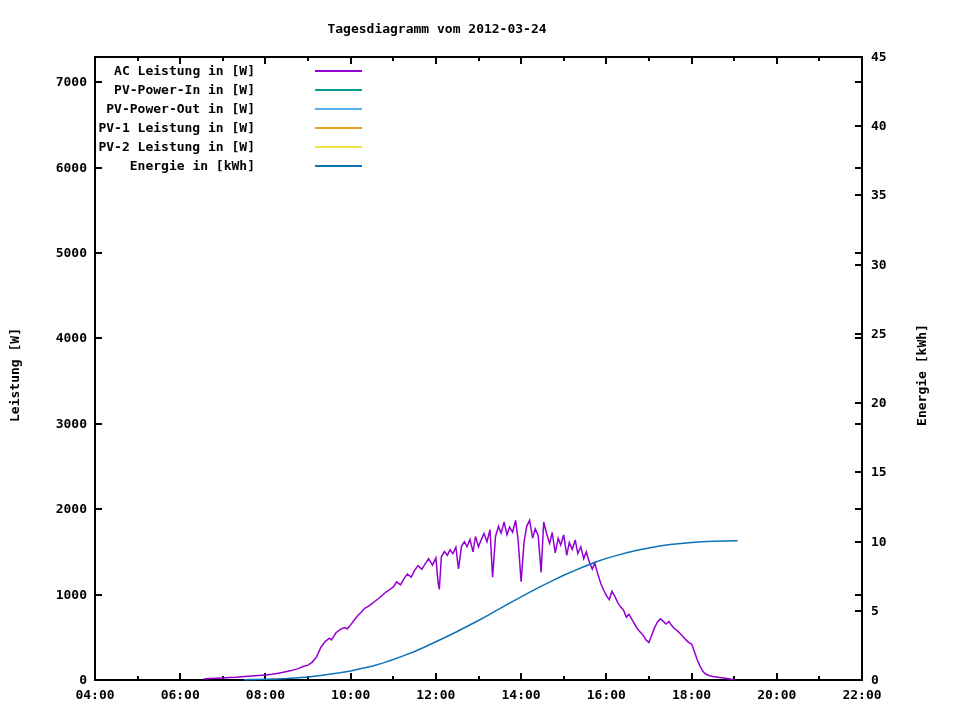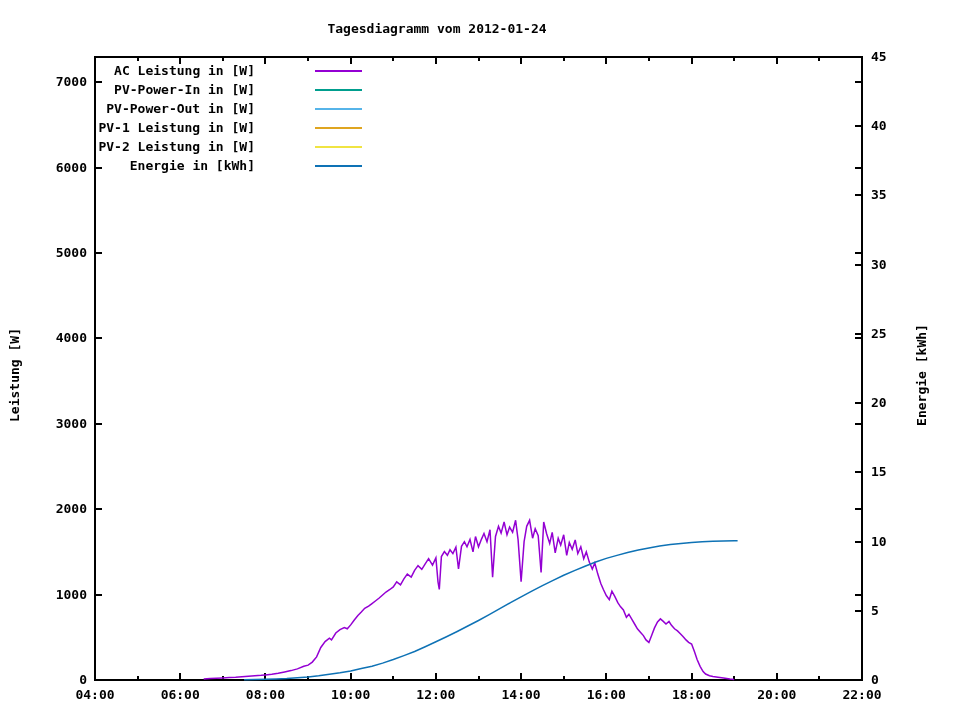--- a/index.html
+++ b/index.html
@@ -21,21 +21,21 @@
   }
   svg text{
     font-family:"DejaVu Sans Mono","Liberation Mono",monospace;
     font-size:13px;font-weight:bold;fill:#000;
   }
 </style>
 </head>
 <body>
 
 <div id="stage">
-  <div class="chart-title">Tagesdiagramm vom 2012-01-24</div>
+  <div class="chart-title">Tagesdiagramm vom 2012-03-24</div>
   <div class="axis-label-left">Leistung [W]</div>
   <div class="axis-label-right">Energie [kWh]</div>
   <svg id="chart-svg" width="960" height="720" viewBox="0 0 960 720">
       <rect x="95" y="57" width="767" height="623" fill="none" stroke="#000" stroke-width="2" shape-rendering="crispEdges"></rect>
       <g>
         <line x1="95" y1="680" x2="95" y2="673" stroke="#000" stroke-width="2" shape-rendering="crispEdges"></line>
         <line x1="95" y1="57" x2="95" y2="64" stroke="#000" stroke-width="2" shape-rendering="crispEdges"></line>
         <line x1="137.61111111111111" y1="680" x2="137.61111111111111" y2="676" stroke="#000" stroke-width="2" shape-rendering="crispEdges"></line>
         <line x1="137.61111111111111" y1="57" x2="137.61111111111111" y2="61" stroke="#000" stroke-width="2" shape-rendering="crispEdges"></line>
         <line x1="180.22222222222223" y1="680" x2="180.22222222222223" y2="673" stroke="#000" stroke-width="2" shape-rendering="crispEdges"></line>

